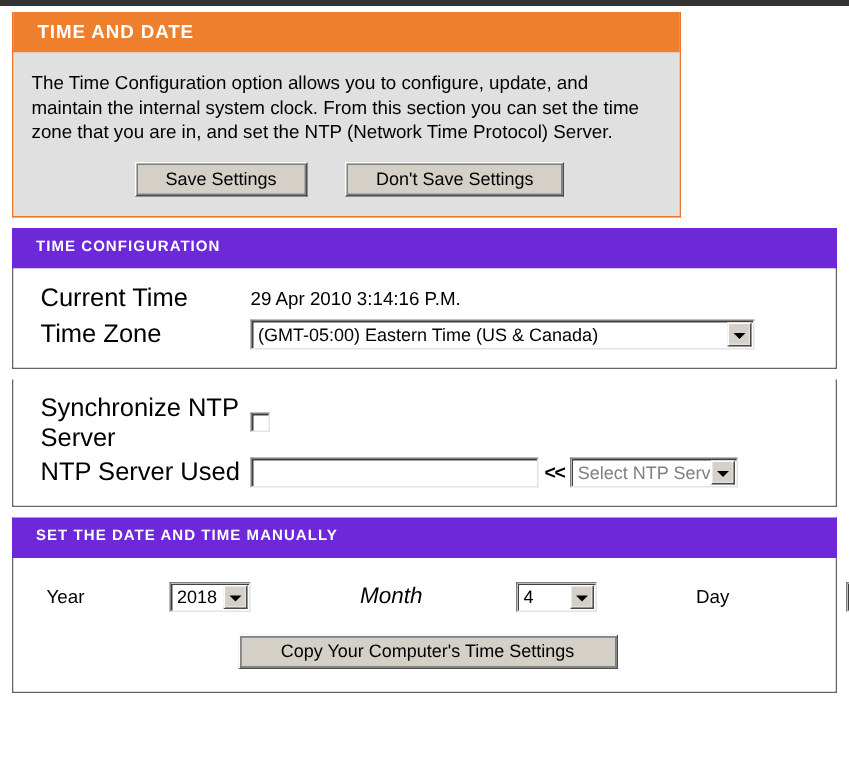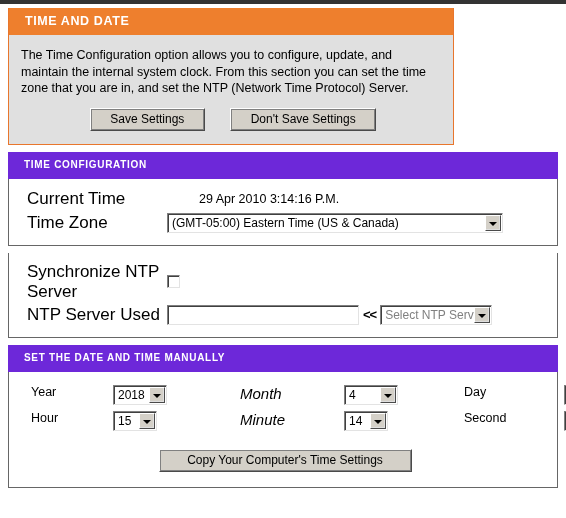--- a/index.html
+++ b/index.html
@@ -98,21 +98,20 @@
   .row:last-child { margin-bottom: 0; }
   .row-label {
     font-size: 17px;
     color: #000000;
     width: 140px;
     flex: 0 0 140px;
   }
   .row-value {
     font-size: 12.5px;
     color: #000000;
-    margin-left: 32px;
   }
 
   
   .btn {
     display: inline-block;
     background: #d4d0c8;
     border: 1px solid;
     border-color: #ffffff #4a4a4a #4a4a4a #ffffff;
     box-shadow: 1px 1px 0 0 #808080 inset, -1px -1px 0 0 #dfdfdf inset;
     font-family: "Liberation Sans", sans-serif;
@@ -208,21 +207,21 @@
     vertical-align: middle;
     cursor: pointer;
   }
 
   
   .manual-grid {
     padding: 4px 0 2px 22px;
   }
   .manual-row {
     display: flex;
-    align-items: flex-start;
+    align-items: center;
     height: 26px;
   }
   .mcell-label {
     font-size: 12.5px;
     width: 82px;
     flex: 0 0 82px;
   }
   .mcell-field {
     flex: 0 0 127px;
   }
@@ -333,43 +332,20 @@
         </span>
         <span class="mcell-label3">Day</span>
         <span class="mcell-field2">
           <span class="sel sel-num narrow">
             <span class="sel-text">29</span>
             
           </span>
         </span>
       </div>
 
-      <div class="manual-row">
-        <span class="mcell-label">Hour</span>
-        <span class="mcell-field">
-          <span class="sel sel-num narrow">
-            <span class="sel-text">15</span>
-            <span class="sel-arrow"></span>
-          </span>
-        </span>
-        <span class="mcell-label2">Minute</span>
-        <span class="mcell-field2">
-          <span class="sel sel-num narrow">
-            <span class="sel-text">14</span>
-            <span class="sel-arrow"></span>
-          </span>
-        </span>
-        <span class="mcell-label3">Second</span>
-        <span class="mcell-field2">
-          <span class="sel sel-num narrow">
-            <span class="sel-text">15</span>
-            
-          </span>
-        </span>
-      </div>
 
     </div>
     <div class="copy-wrap">
       <span class="btn btn-copy">Copy Your Computer's Time Settings</span>
     </div>
   </div>
 </div>
 
 <div class="footer-buttons">
   

